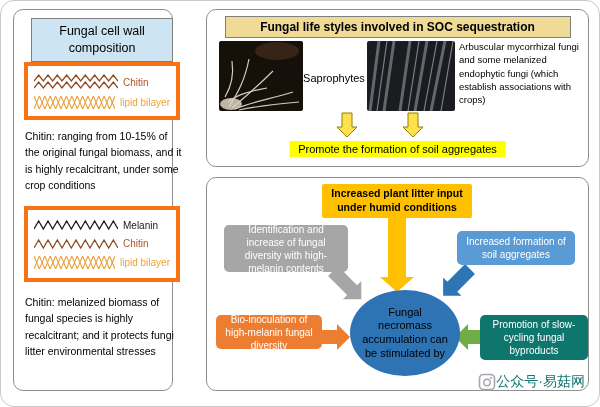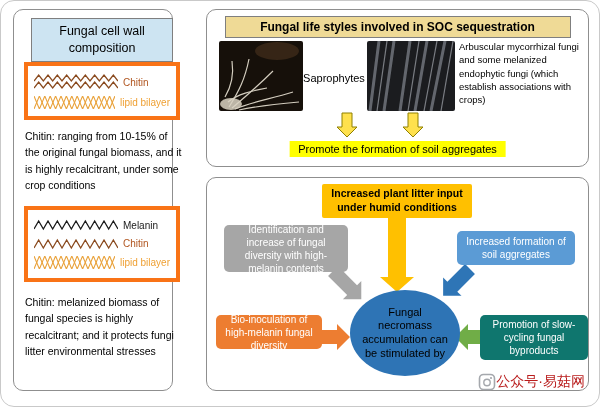--- a/index.html
+++ b/index.html
@@ -44,21 +44,21 @@
   .fbox{position:absolute;color:#fff;font-size:10px;line-height:1.3;text-align:center;display:flex;align-items:center;
     justify-content:center;border-radius:5px;padding:2px 5px}
   .fb-gold{left:115px;top:6px;width:150px;height:34px;background:#ffc000;color:#000;font-weight:bold;font-size:10.5px;border-radius:2px}
   .fb-gray{left:17px;top:47px;width:124px;height:47px;background:#a6a6a6}
   .fb-blue{left:250px;top:53px;width:118px;height:34px;background:#5b9bd5}
   .fb-orange{left:9px;top:137px;width:106px;height:34px;background:#ed7d31}
   .fb-green{left:273px;top:137px;width:108px;height:45px;background:#0f766e}
   .center-ellipse{position:absolute;left:143px;top:112px;width:110px;height:86px;background:#2e74b5;border-radius:50%;
     display:flex;align-items:center;justify-content:center;text-align:center;font-size:11px;color:#000;padding:0 12px;line-height:1.25}
 
-  .watermark{position:absolute;right:14px;top:372px;display:flex;align-items:center;gap:0;color:#b91c1c;font-size:14px;z-index:9}
+  .watermark{position:absolute;right:14px;top:372px;display:flex;align-items:center;gap:0;color:#0f766e;font-size:14px;z-index:9}
 </style>
 </head>
 <body>
 
 <div class="figure">
 
   <section class="panel left-panel">
     <div class="title-blue">Fungal cell wall composition</div>
 
     <div class="membrane-box box1">

